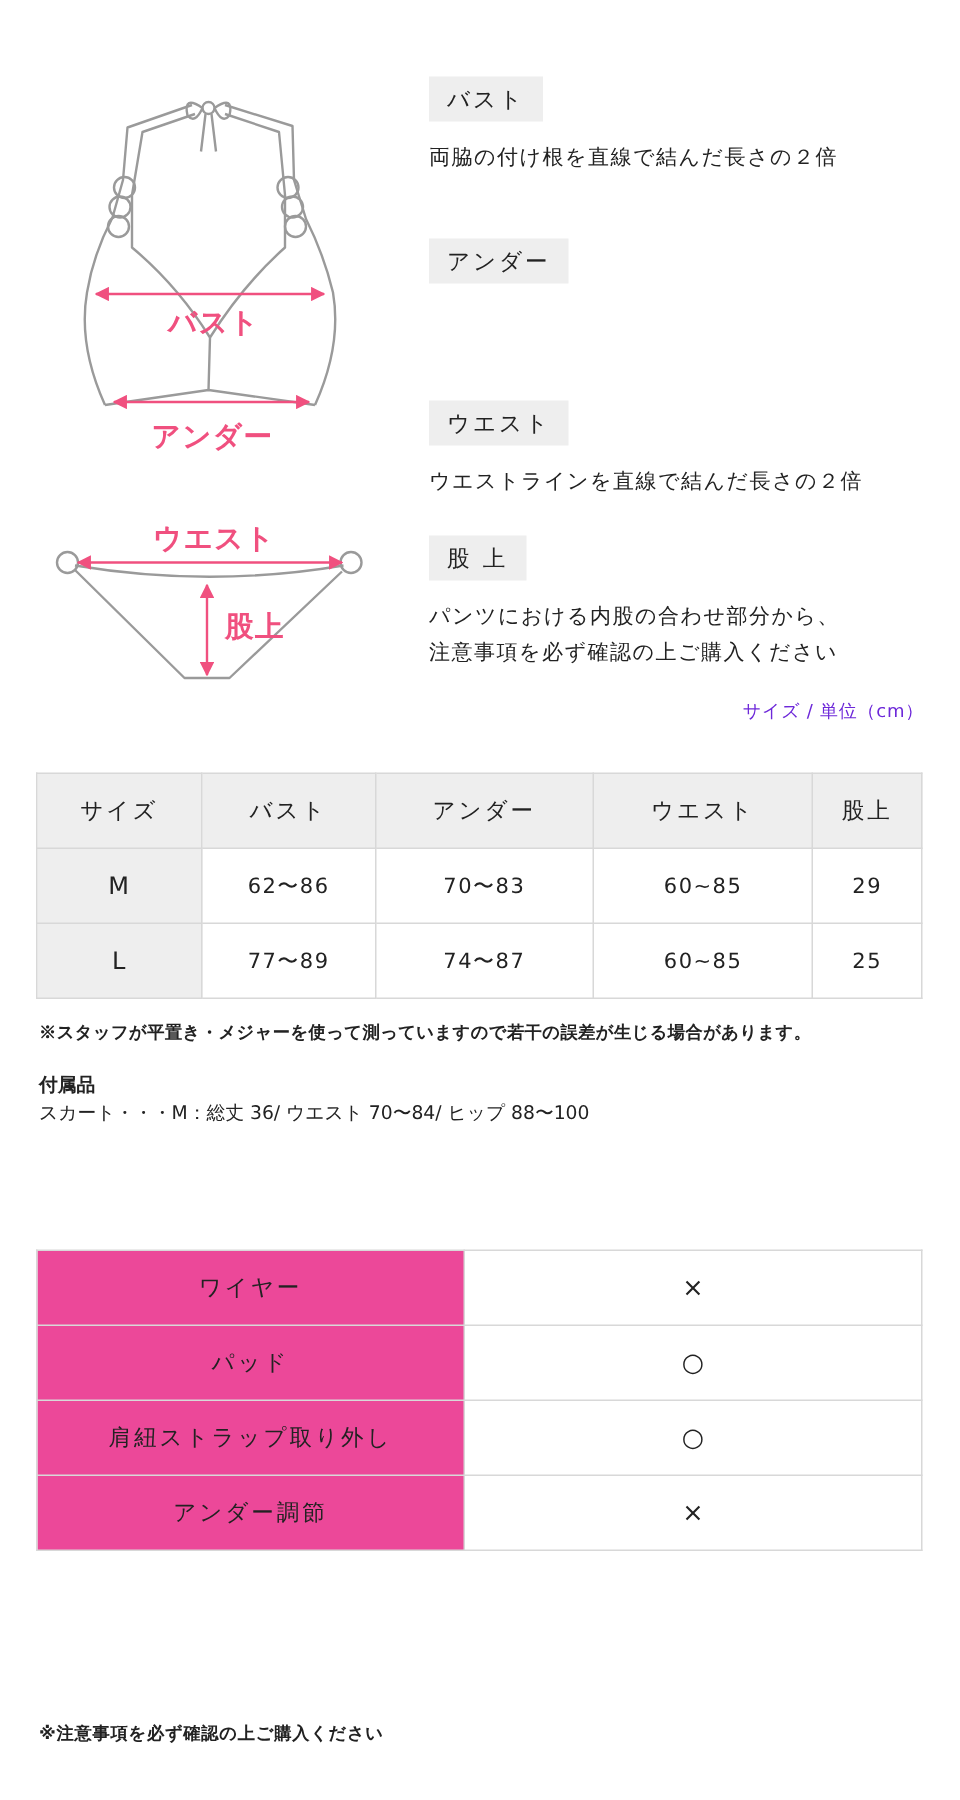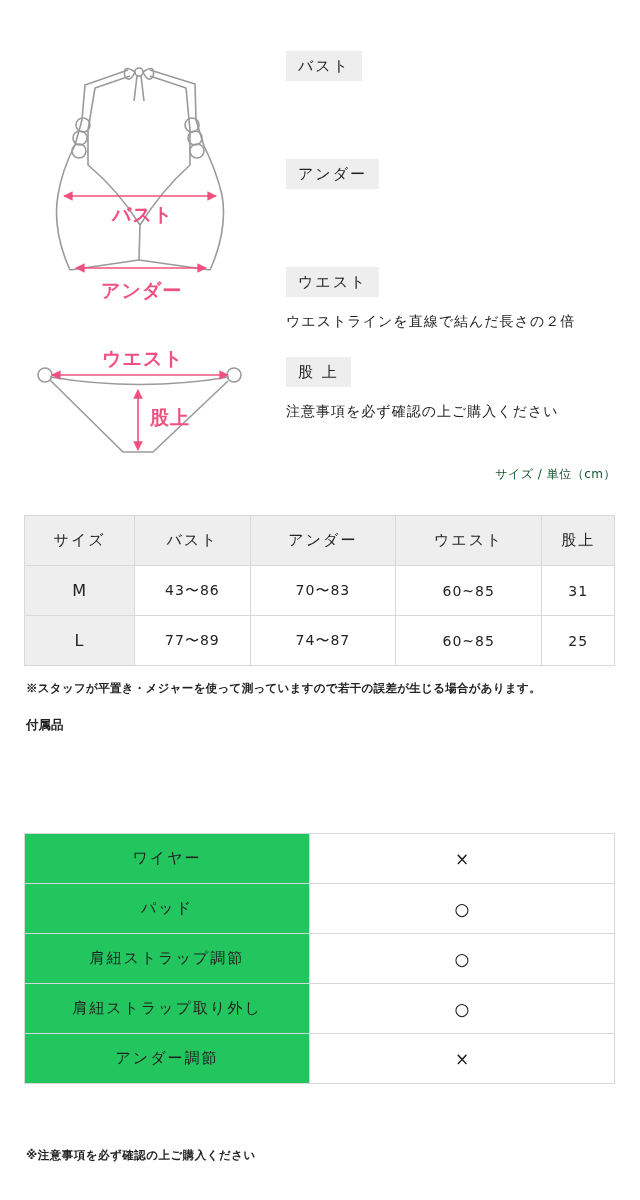--- a/index.html
+++ b/index.html
@@ -7,37 +7,37 @@
   body { position: relative; font-family: "DejaVu Sans", "Liberation Sans", sans-serif; color: #222222; }
 
   .illust { position: absolute; left: 0; top: 0; width: 280px; height: 480px; }
   .illust svg { position: absolute; left: 0; top: 0; }
   .pink-label { position: absolute; color: #f0507f; font-weight: bold; font-size: 19px; letter-spacing: 1px; white-space: nowrap; }
 
   .def { position: absolute; left: 286px; }
   .def-tag { display: inline-block; background: #eeeeee; height: 30px; line-height: 30px; padding: 0 12px; font-size: 15px; letter-spacing: 2px; color: #222; }
   .def-text { margin-top: 12px; font-size: 14px; line-height: 24px; letter-spacing: 1px; color: #222; white-space: nowrap; }
 
-  .unit-note { position: absolute; right: 24px; top: 466px; font-size: 12px; letter-spacing: 0.5px; color: #14532d; }
+  .unit-note { position: absolute; right: 24px; top: 466px; font-size: 12px; letter-spacing: 0.5px; color: #6d28d9; }
 
   table { border-collapse: collapse; position: absolute; }
   td, th { border: 1px solid #d8d8d8; text-align: center; font-weight: normal; }
   .size-table { left: 24px; top: 515px; width: 591px; padding-left: 44px; }
   .size-table th { background: #eeeeee; height: 50px; font-size: 15px; letter-spacing: 2px; }
   .size-table td { height: 50px; font-size: 14px; letter-spacing: 1px; }
   .size-table td.rowhead { background: #eeeeee; font-size: 16px; }
 
   .disclaimer { position: absolute; left: 26px; top: 681px; font-size: 11.5px; font-weight: bold; letter-spacing: 0.3px; white-space: nowrap; font-family: Liberation Serif, serif; }
   .accessory { position: absolute; left: 26px; top: 716px; font-size: 12.5px; line-height: 17px; white-space: nowrap; }
-  .accessory .title { font-weight: bold; }
+  .accessory .title { font-weight: bold; font-family: Liberation Mono, monospace; }
   .accessory .line2 { padding-left: 118px; }
 
   .feat-table { left: 24px; top: 833px; width: 591px; }
   .feat-table td { height: 50px; font-size: 15px; letter-spacing: 2px; }
-  .feat-table td.label { background: #22c55e; width: 285px; }
+  .feat-table td.label { background: #ec4899; width: 285px; }
   .feat-table td.value { font-size: 17px; letter-spacing: 0; }
 
   .footer-note { position: absolute; left: 26px; top: 1148px; font-size: 11.5px; font-weight: bold; letter-spacing: 0.5px; }
 </style>
 </head>
 <body>
 
 <div class="illust">
   <svg width="280" height="480" viewBox="0 0 280 480">
     <defs>
@@ -76,80 +76,79 @@
     </g>
   </svg>
   <div class="pink-label" style="left:112px; top:202px;">バスト</div>
   <div class="pink-label" style="left:101px; top:278px;">アンダー</div>
   <div class="pink-label" style="left:102px; top:346px;">ウエスト</div>
   <div class="pink-label" style="left:150px; top:405px;">股上</div>
 </div>
 
 <div class="def" style="top:51px;">
   <div class="def-tag">バスト</div>
+  <div class="def-text">両脇の付け根を直線で結んだ長さの２倍</div>
 </div>
 <div class="def" style="top:159px;">
   <div class="def-tag">アンダー</div>
 </div>
 <div class="def" style="top:267px;">
   <div class="def-tag">ウエスト</div>
   <div class="def-text">ウエストラインを直線で結んだ長さの２倍</div>
 </div>
 <div class="def" style="top:357px;">
   <div class="def-tag">股 上</div>
   <div class="def-text">
+    <div>パンツにおける内股の合わせ部分から、</div>
     <div>注意事項を必ず確認の上ご購入ください</div>
   </div>
 </div>
 
 <div class="unit-note">サイズ / 単位（cm）</div>
 <table class="size-table">
   <tbody>
       <tr>
     <th>サイズ</th>
     <th>バスト</th>
     <th>アンダー</th>
     <th>ウエスト</th>
     <th>股上</th>
   </tr>
   <tr>
     <td class="rowhead">M</td>
-    <td>43〜86</td>
+    <td>62〜86</td>
     <td>70〜83</td>
     <td>60~85</td>
-    <td>31</td>
+    <td>29</td>
   </tr>
   <tr>
     <td class="rowhead">L</td>
     <td>77〜89</td>
     <td>74〜87</td>
     <td>60~85</td>
     <td>25</td>
   </tr>
 </tbody>
   </table>
 
 <div class="disclaimer">※スタッフが平置き・メジャーを使って測っていますので若干の誤差が生じる場合があります。</div>
 
 <div class="accessory">
   <div class="title">付属品</div>
+  <div>スカート・・・M：総丈 36/ ウエスト 70〜84/ ヒップ 88〜100</div>
 </div>
 
 <table class="feat-table">
   <tbody>
       <tr>
     <td class="label">ワイヤー</td>
     <td class="value">×</td>
   </tr>
   <tr>
     <td class="label">パッド</td>
-    <td class="value">○</td>
-  </tr>
-  <tr>
-    <td class="label">肩紐ストラップ調節</td>
     <td class="value">○</td>
   </tr>
   <tr>
     <td class="label">肩紐ストラップ取り外し</td>
     <td class="value">○</td>
   </tr>
   <tr>
     <td class="label">アンダー調節</td>
     <td class="value">×</td>
   </tr>

